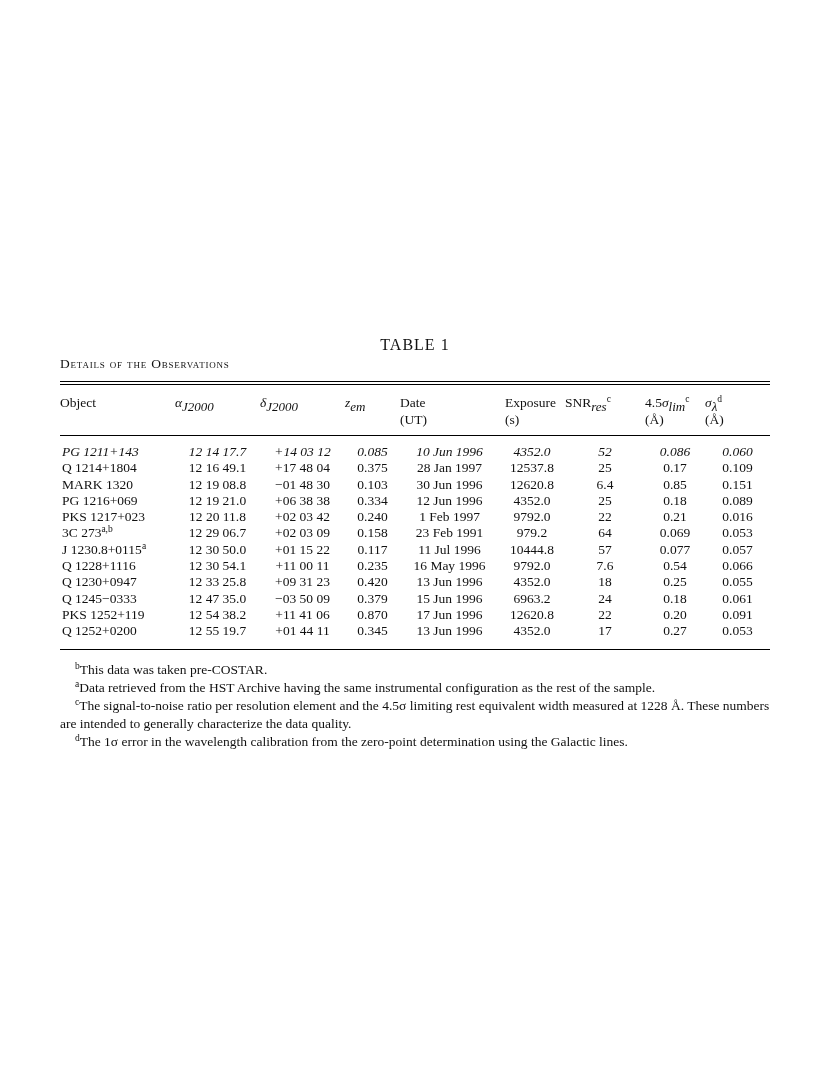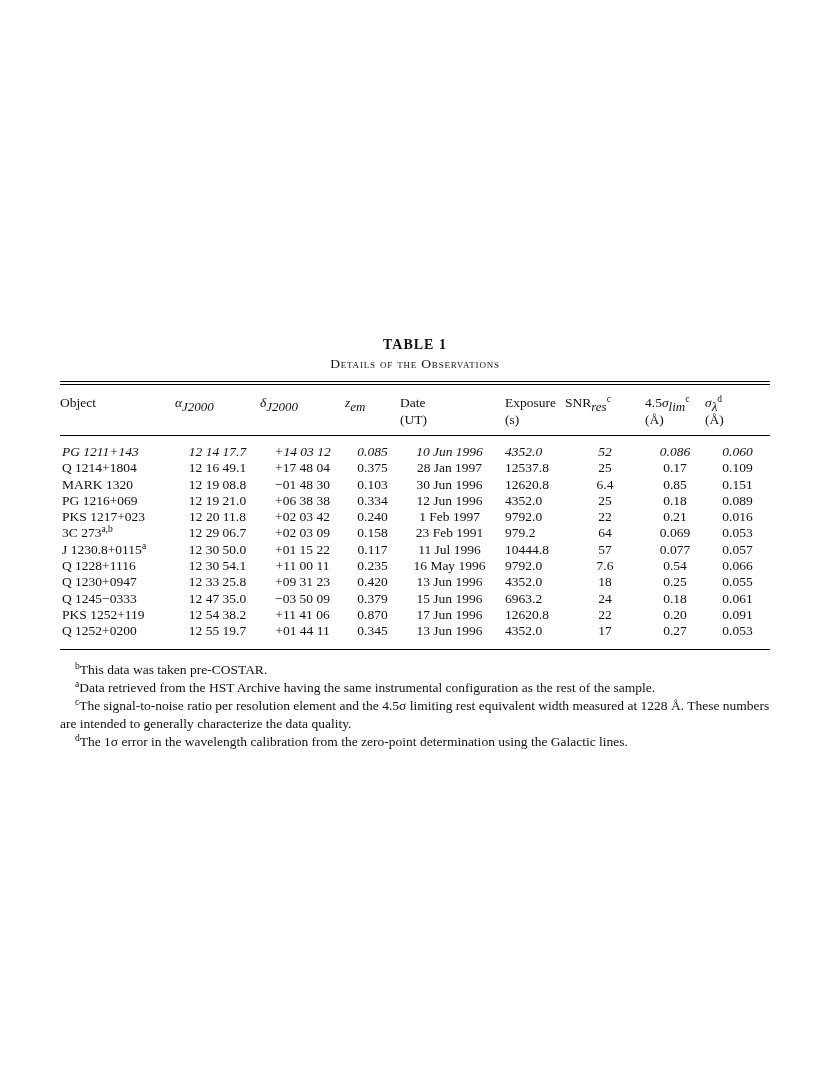--- a/index.html
+++ b/index.html
@@ -17,27 +17,25 @@
     overflow: hidden;
   }
   .content {
     position: absolute;
     left: 60px;
     top: 337px;
     width: 710px;
   }
   .title {
     text-align: center;
-    font-size: 14px;
+    font-size: 16px;
     letter-spacing: 1px;
     line-height: 16px;
-    font-weight: bold;
   }
   .subtitle {
-    text-align: center;
     font-variant: small-caps;
     font-size: 13.5px;
     letter-spacing: 0.8px;
     line-height: 16px;
     margin-top: 3px;
   }
   table.obs {
     width: 710px;
     margin-top: 9px;
     border-collapse: collapse;
@@ -57,21 +55,21 @@
   table.obs tbody td {
     line-height: 16.3px;
     padding: 0;
     white-space: nowrap;
     text-align: center;
   }
   table.obs tbody tr:first-child td { padding-top: 8px; font-style: italic; }
   table.obs tbody tr:last-child td { padding-bottom: 9px; }
   table.obs tbody td:nth-child(1) { text-align: left; padding-left: 2px; }
   table.obs tbody td:nth-child(5) { text-align: center; padding-right: 6px; }
-  table.obs tbody td:nth-child(6) { text-align: left; padding-right: 6px; }
+  table.obs tbody td:nth-child(6) { text-align: center; padding-right: 6px; }
   table.obs sub {
     font-size: 13px;
     line-height: 0;
   }
   table.obs sup {
     font-size: 9.5px;
     line-height: 0;
     vertical-align: super;
   }
   .it { font-style: italic; }

